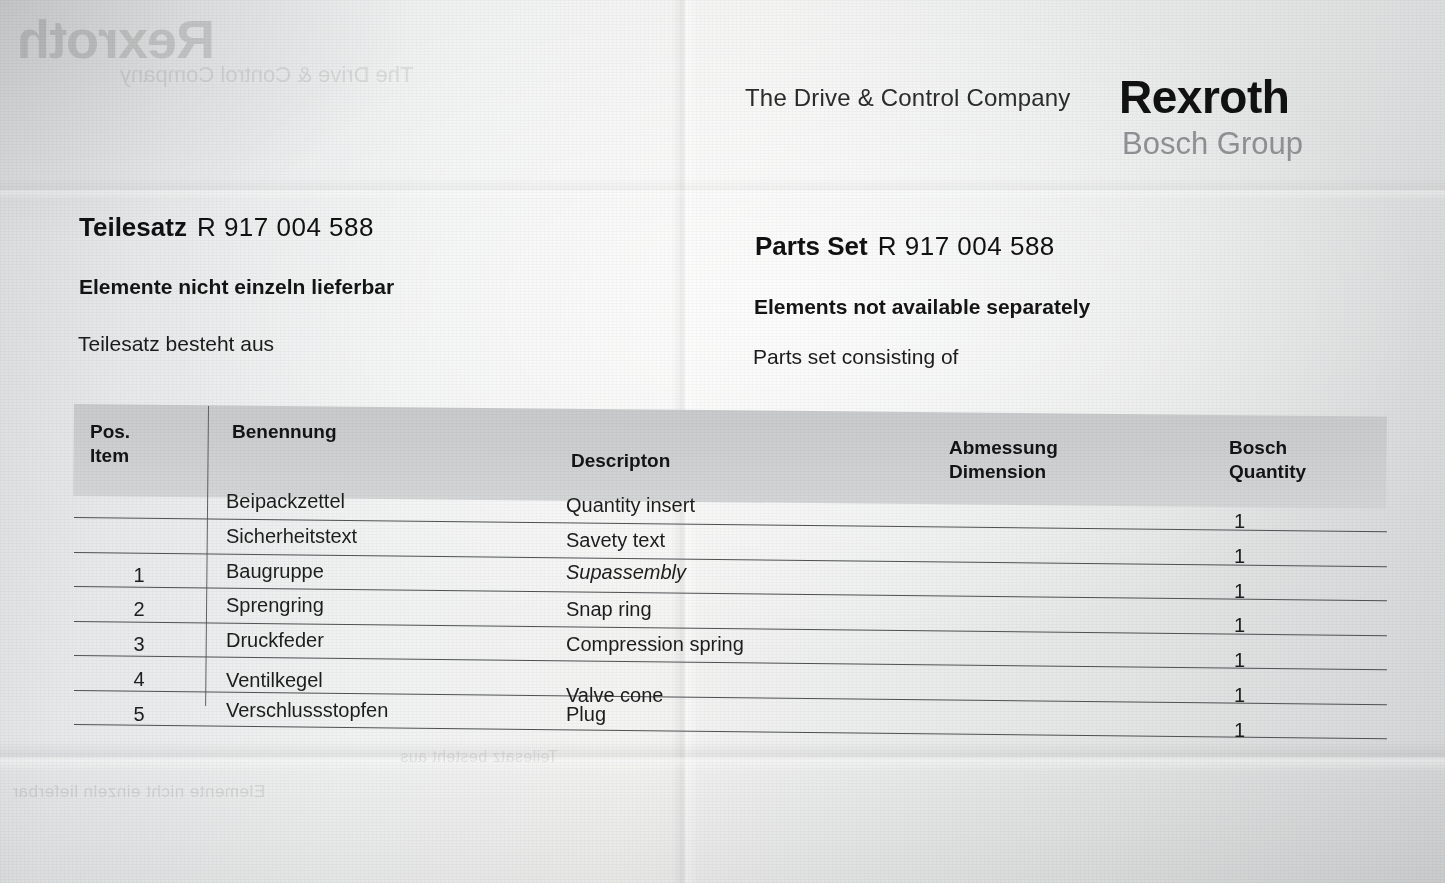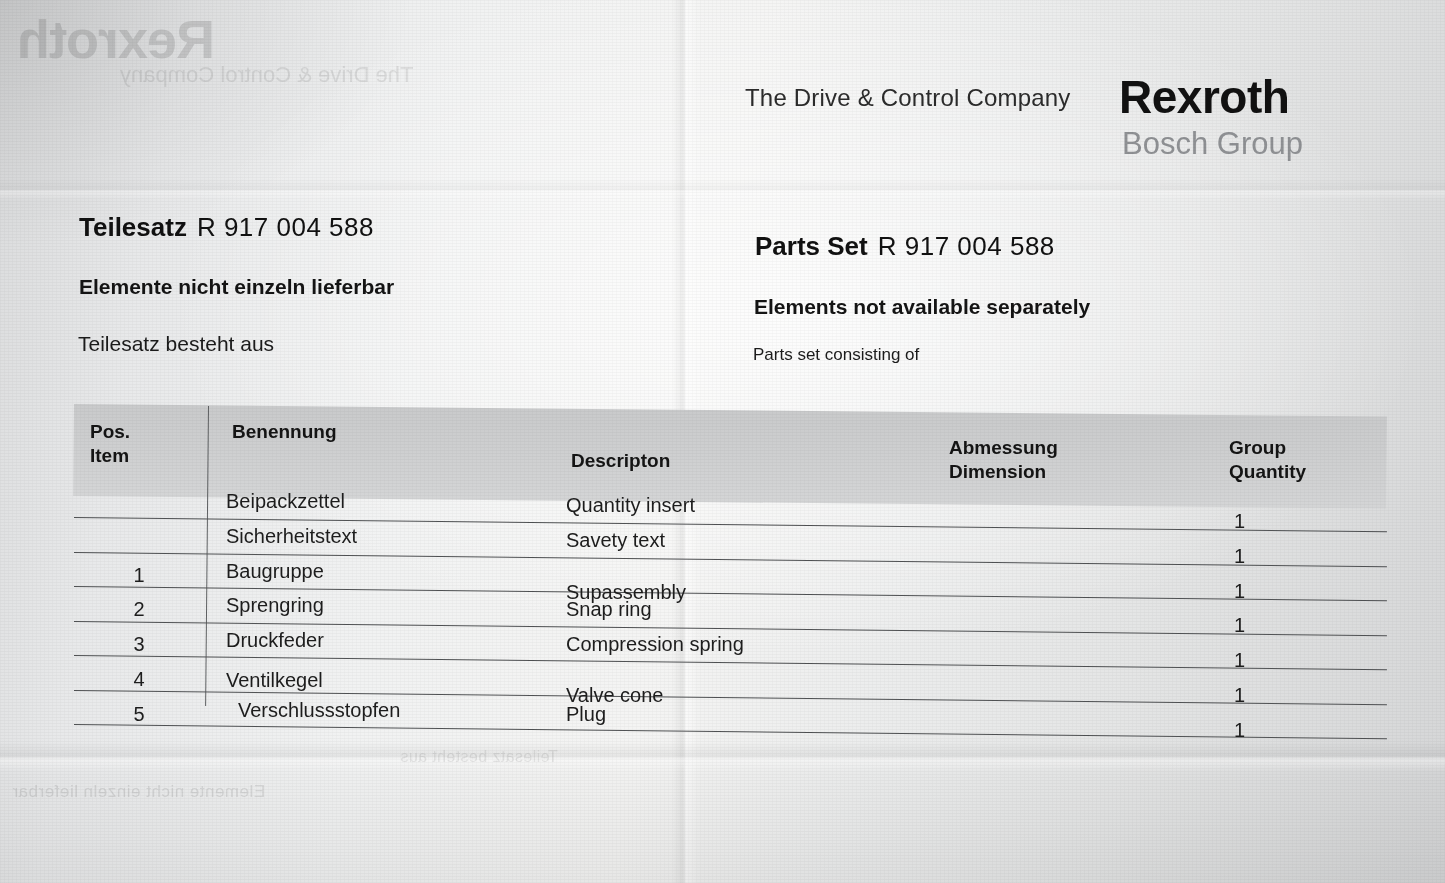--- a/index.html
+++ b/index.html
@@ -204,21 +204,21 @@
     top: 295px;
     font-size: 21px;
     font-weight: bold;
     color: #141414;
     white-space: nowrap;
   }
   .en-line2 {
     position: absolute;
     left: 753px;
     top: 345px;
-    font-size: 17px;
+    font-size: 21px;
     color: #1b1b1b;
     white-space: nowrap;
   }
 
   
   #parts-table {
     position: absolute;
     left: 74px;
     top: 404px;
     width: 1320px;
@@ -336,21 +336,21 @@
       <div>Pos.</div>
       <div>Item</div>
     </div>
     <div class="th th-ben">Benennung</div>
     <div class="th th-desc">Descripton</div>
     <div class="th th-abm">
       <div>Abmessung</div>
       <div>Dimension</div>
     </div>
     <div class="th th-menge">
-      <div>Group</div>
+      <div>Bosch</div>
       <div>Quantity</div>
     </div>
 
     <div class="vline vline-1"></div>
 
     <div id="rows-container">
         <div class="rline" style="top: 113px;"></div>
         <div class="row" style="top: 84px;">
           <div class="cell cell-pos" style="top: 6px;"></div>
           <div class="cell cell-ben" style="top: 2px;">Beipackzettel</div>
@@ -363,21 +363,21 @@
           <div class="cell cell-pos" style="top: 6.33px;"></div>
           <div class="cell cell-ben" style="top: 2.33px;">Sicherheitstext</div>
           <div class="cell cell-desc" style="top: 6.33px;">Savety text</div>
           <div class="cell cell-dim" style="top: 4.33px;"></div>
           <div class="cell cell-qty" style="top: 22.33px;">1</div>
         </div>
         <div class="rline" style="top: 182px;"></div>
         <div class="row" style="top: 153px;">
           <div class="cell cell-pos" style="top: 6.66px;">1</div>
           <div class="cell cell-ben" style="top: 2.66px;">Baugruppe</div>
-          <div class="cell cell-desc" style="top: 24px;">Supassembly</div>
+          <div class="cell cell-desc" style="top: 4px; font-style: italic;">Supassembly</div>
           <div class="cell cell-dim" style="top: 4.66px;"></div>
           <div class="cell cell-qty" style="top: 22.66px;">1</div>
         </div>
         <div class="rline" style="top: 216.5px;"></div>
         <div class="row" style="top: 187.5px;">
           <div class="cell cell-pos" style="top: 6.99px;">2</div>
           <div class="cell cell-ben" style="top: 2.99px;">Sprengring</div>
           <div class="cell cell-desc" style="top: 6.99px;">Snap ring</div>
           <div class="cell cell-dim" style="top: 4.99px;"></div>
           <div class="cell cell-qty" style="top: 22.99px;">1</div>
@@ -394,21 +394,21 @@
         <div class="row" style="top: 256.5px;">
           <div class="cell cell-pos" style="top: 7.65px;">4</div>
           <div class="cell cell-ben" style="top: 8px;">Ventilkegel</div>
           <div class="cell cell-desc" style="top: 7.65px; margin-top: 16px;">Valve cone</div>
           <div class="cell cell-dim" style="top: 5.65px;"></div>
           <div class="cell cell-qty" style="top: 23.65px;">1</div>
         </div>
         <div class="rline" style="top: 320px;"></div>
         <div class="row" style="top: 291px;">
           <div class="cell cell-pos" style="top: 7.98px;">5</div>
-          <div class="cell cell-ben" style="top: 3.98px; margin-left: 12px;">Verschlussstopfen</div>
+          <div class="cell cell-ben" style="top: 3.98px;">Verschlussstopfen</div>
           <div class="cell cell-desc" style="top: 7.98px;">Plug</div>
           <div class="cell cell-dim" style="top: 5.98px;"></div>
           <div class="cell cell-qty" style="top: 23.98px;">1</div>
         </div>
       </div>
   </div>
 
   <div class="bottom-shade"></div>
   <div class="grain"></div>
 </div>

